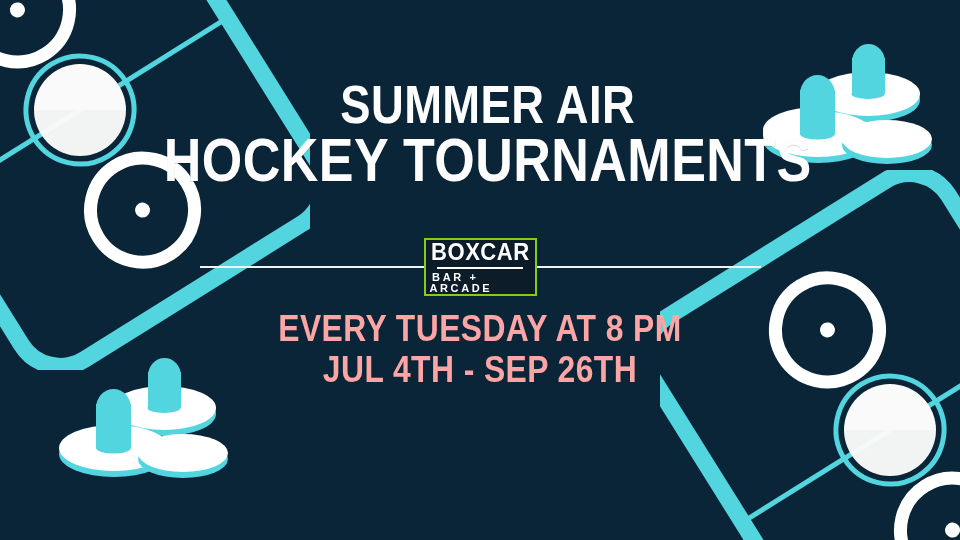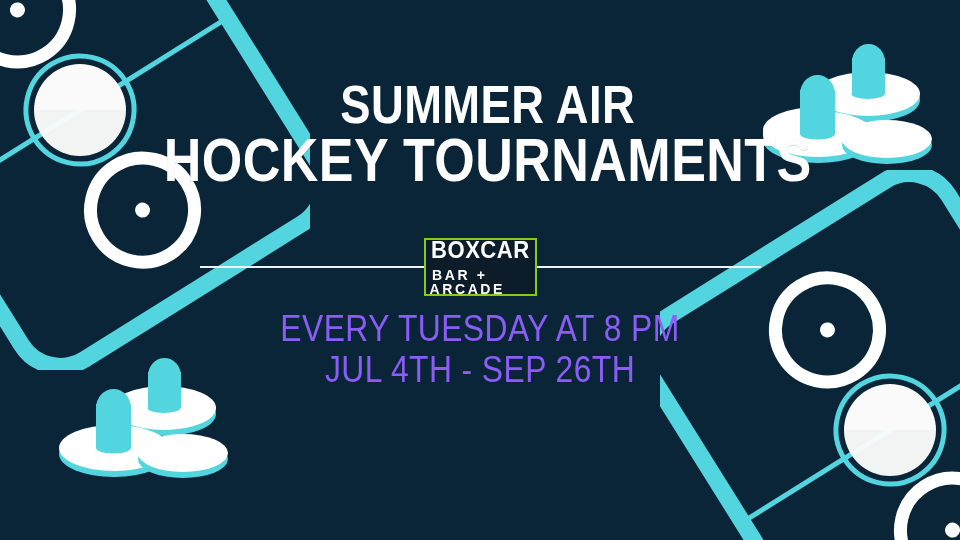--- a/index.html
+++ b/index.html
@@ -73,33 +73,33 @@
     letter-spacing:0.5px;
     transform:scaleX(0.96);
   }
   .logo-box .divider{
     width:86px;height:2px;background:#ffffff;margin:3px 0 3px;
   }
   .logo-box .sub{
     color:#ffffff;
     font-family:"Liberation Sans","Liberation Sans Narrow",sans-serif;
     font-weight:bold;
-    font-size:14px;
+    font-size:11px;
     line-height:1;
     letter-spacing:2.6px;
     text-indent:2.6px;
   }
 
   .subhead{
     position:absolute;
     top:308px;left:0;right:0;
     text-align:center;
-    color:#8b5cf6;
+    color:#fca5a5;
     font-family:"Liberation Sans Narrow","Liberation Sans",sans-serif;
-    font-weight:normal;
+    font-weight:bold;
     font-size:37px;
     line-height:1.12;
     letter-spacing:0.5px;
     white-space:nowrap;
   }
   .subhead span{display:block;transform:scaleX(0.86);}
 </style>
 </head>
 <body>
 

